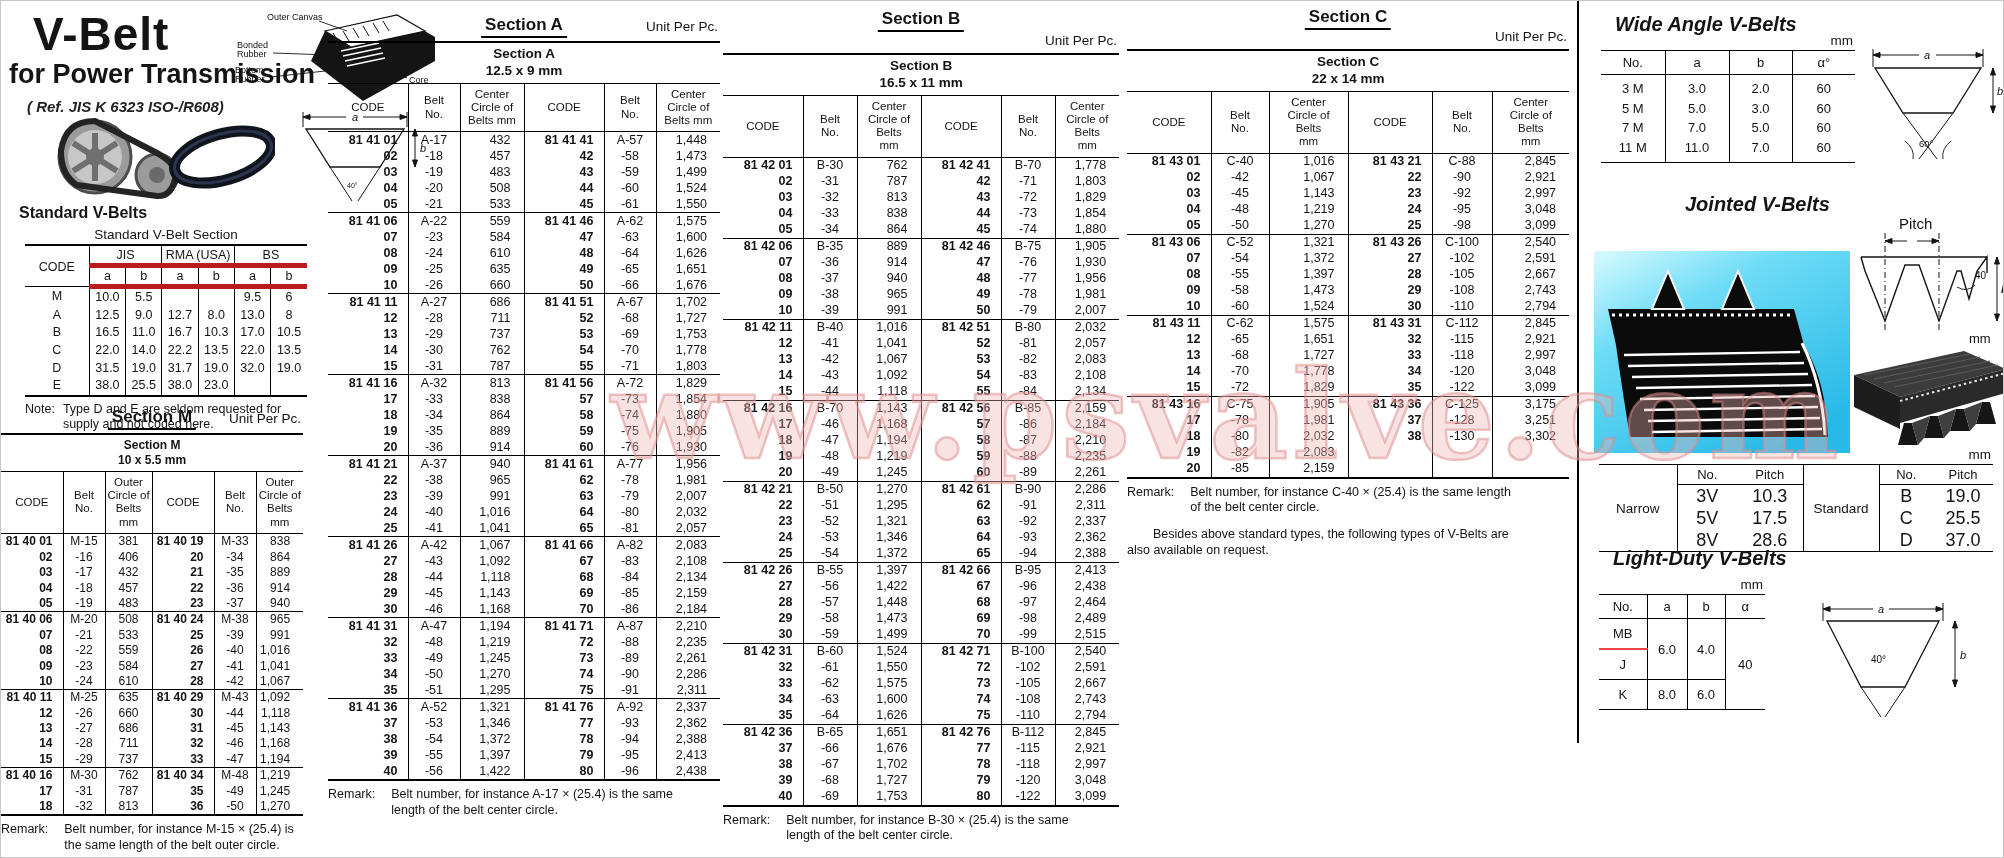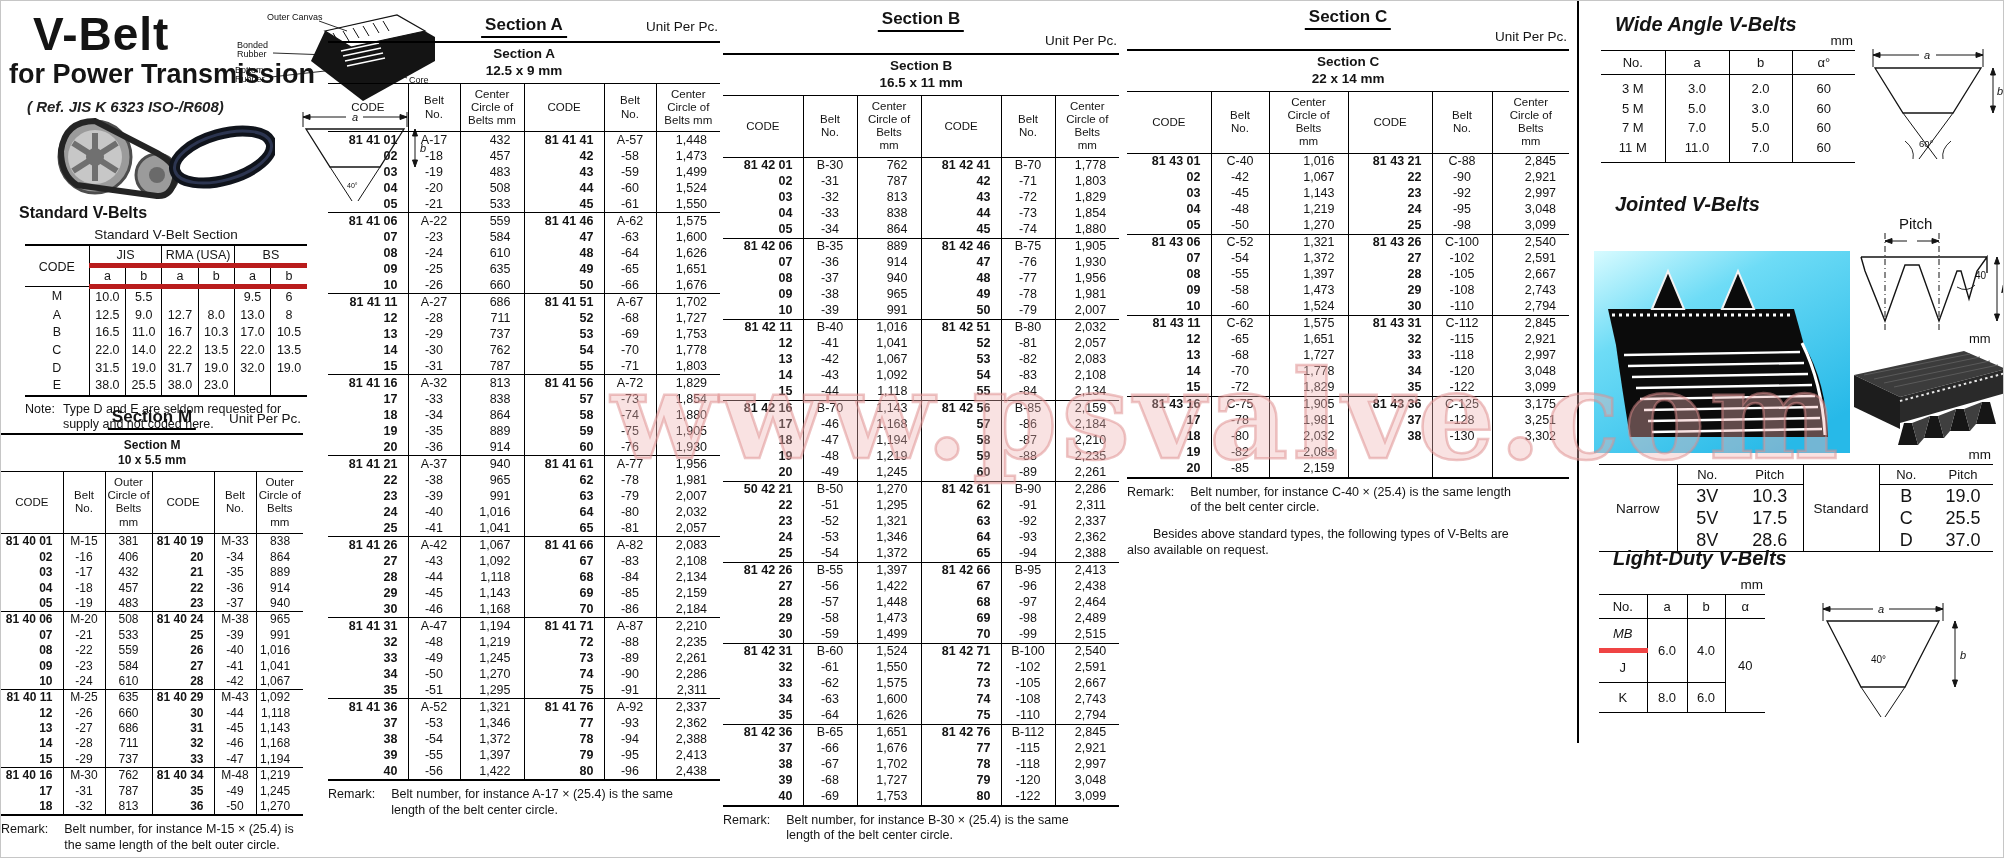--- a/index.html
+++ b/index.html
@@ -65,21 +65,21 @@
   table.ns-table { border-collapse:collapse; table-layout:fixed; width:100%; border-top:1.5px solid #000; border-bottom:1.5px solid #000; }
   table.ns-table th { font-weight:normal; font-size:13px; border-bottom:1px solid #000; padding:2px 0; }
   table.ns-table td { font-size:18px; text-align:center; padding:0.5px 0; }
   table.ns-table td.lbl { font-size:13.5px; }
   table.ns-table .vl { border-left:1px solid #000; }
 
   table.ld-table { border-collapse:collapse; table-layout:fixed; width:100%; border-top:1.5px solid #000; border-bottom:1.5px solid #000; }
   table.ld-table th { font-weight:normal; font-size:13px; border-bottom:1.5px solid #000; padding:4px 0; }
   table.ld-table td { font-size:13px; text-align:center; padding:7px 0; }
   table.ld-table .vl { border-left:1px solid #000; }
-  table.ld-table td.rline { border-bottom:5px solid #ef4444;font-style:italic; }
+  table.ld-table td.rline { border-bottom:2px solid #ef4444; }
   table.ld-table tr.krow td { border-top:1px solid #000; }
 
   
   #watermark { position:absolute; left:610px; top:342px; font-family:"DejaVu Serif", serif; font-weight:bold; font-size:122px; letter-spacing:4px; color:rgba(238,178,178,0.38); -webkit-text-stroke:2.5px rgba(221,140,140,0.5); z-index:40; pointer-events:none; white-space:nowrap; }
 
   svg text { font-family:"Liberation Sans", sans-serif; fill:#111; }
   .abs { position:absolute; }
 </style>
 </head>
 <body>
@@ -1010,21 +1010,21 @@
             <td class="c0">20</td>
             <td class="c1">-49</td>
             <td class="c2">1,245</td>
             <td class="c3">60</td>
             <td class="c4">-89</td>
             <td class="c5">2,261</td>
           </tr>
         </tbody>
         <tbody>
           <tr>
-            <td class="c0">50 42 21</td>
+            <td class="c0">81 42 21</td>
             <td class="c1">B-50</td>
             <td class="c2">1,270</td>
             <td class="c3">81 42 61</td>
             <td class="c4">B-90</td>
             <td class="c5">2,286</td>
           </tr>
           <tr>
             <td class="c0">22</td>
             <td class="c1">-51</td>
             <td class="c2">1,295</td>
@@ -1467,21 +1467,21 @@
     <path d="M88,100 Q78,108 80,118" fill="none" stroke="#141414" stroke-width="0.9"></path>
     <text x="56" y="106" font-size="9.5">60°</text>
     <g stroke="#141414" stroke-width="1">
       <line x1="130" y1="27" x2="130" y2="72"></line>
       <polygon points="130,27 127.5,34 132.5,34" fill="#141414"></polygon>
         <polygon points="130,72 127.5,65 132.5,65" fill="#141414"></polygon>
     </g>
     <text x="134" y="54" font-size="11" font-style="italic">b</text>
   </svg>
 
-  <div class="rp-heading" style="left:1614px;top:192px;">Jointed V-Belts</div>
+  <div class="rp-heading" style="left:1684px;top:192px;">Jointed V-Belts</div>
 
   <svg class="abs" style="left:1593px;top:250px;" width="256" height="202" viewBox="0 0 256 202">
     <defs>
       <linearGradient id="cyg" x1="0" y1="0" x2="0.7" y2="1">
         <stop offset="0" stop-color="#d8fbff"></stop>
           <stop offset="0.35" stop-color="#6edcf6"></stop>
           <stop offset="1" stop-color="#27b9e8"></stop>
       </linearGradient>
     </defs>
     <rect x="0" y="0" width="256" height="202" fill="url(#cyg)"></rect>

